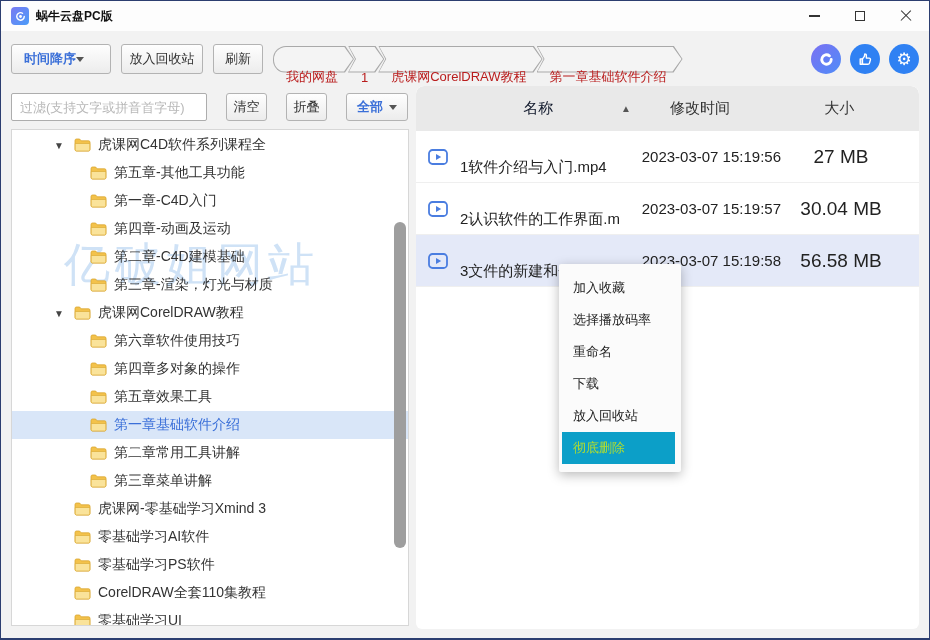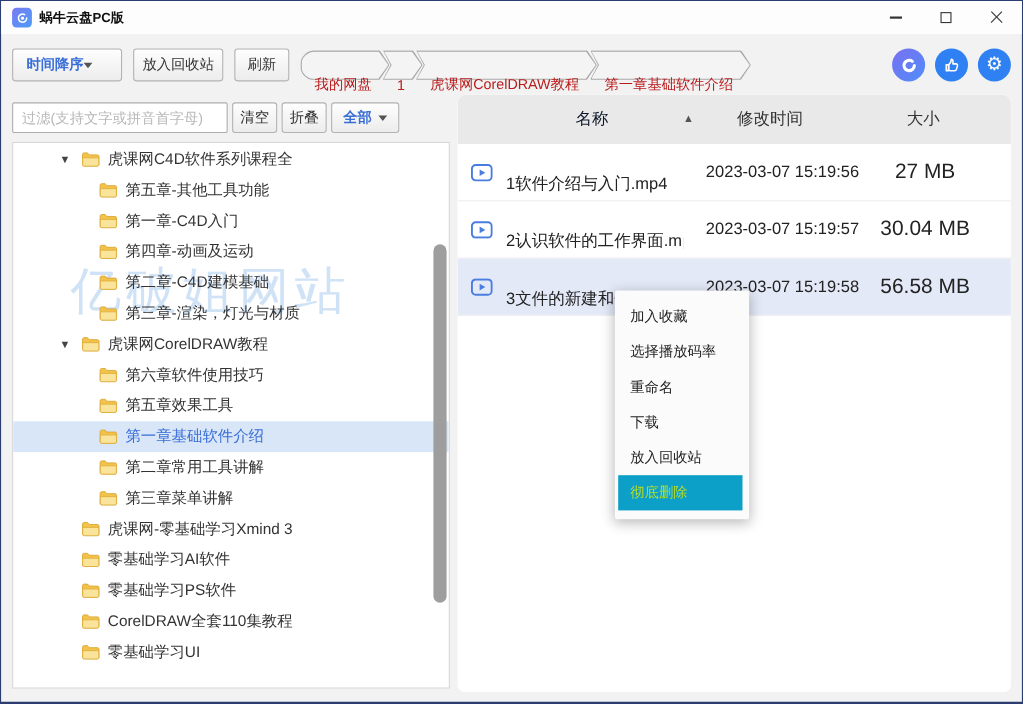--- a/index.html
+++ b/index.html
@@ -40,21 +40,21 @@
   .tool-icons { margin-left:auto; display:flex; gap:9px; }
   .circle-icon { width:30px; height:30px; border-radius:50%; background:#2f81f3; display:flex; align-items:center; justify-content:center; }
   .circle-sync { background:linear-gradient(135deg,#7b70f2,#4f8df8); }
   .gear-glyph { color:#fff; font-size:17px; line-height:1; font-family:"DejaVu Sans",sans-serif; }
 
   
   .main { display:flex; align-items:flex-start; padding:0 10px; gap:7px; }
 
   
   .leftcol { width:398px; }
-  .filter-row { display:flex; gap:4px; margin-top:6px; align-items:center; }
+  .filter-row { display:flex; gap:19px; margin-top:6px; align-items:center; }
   .filter-input { width:196px; height:28px; border:1px solid #adadad; border-radius:2px; background:#fff;
                   font-size:13px; padding:0 8px; color:#333; font-family:inherit; }
   .filter-input::placeholder { color:#b8b8b8; }
   .btn-sm { width:41px; height:28px; font-size:13px; }
   .btn-all { width:62px; height:28px; color:var(--accent); font-weight:bold; justify-content:space-between; padding:0 10px; }
   .tree-panel { position:relative; margin-top:8px; height:497px; background:#fff; border:1px solid #d7d7d7; overflow:hidden; }
   .watermark { position:absolute; left:52px; top:104px; font-size:46px; letter-spacing:5px; color:var(--wm); white-space:nowrap; z-index:0; }
   .tree-items { position:relative; z-index:1; padding-top:1px; }
   .tree-item { height:28px; display:flex; align-items:center; font-size:14px; color:#333; cursor:default; position:relative; }
   .tree-item .tw { position:absolute; left:42px; font-size:10px; color:#444; }
@@ -246,20 +246,30 @@
     <span class="tree-label">第六章软件使用技巧</span>
   </div>
             <div class="tree-item lvl1">
 
     <span class="folder">
       <svg width="17" height="14" viewBox="0 0 17 14">
         <path d="M1 2.5C1 1.7 1.6 1 2.4 1h3.2l1.5 1.8h7.5c.8 0 1.4.6 1.4 1.4v7.3c0 .8-.6 1.5-1.4 1.5H2.4c-.8 0-1.4-.7-1.4-1.5z" fill="#f3c24b" stroke="#d9a62e" stroke-width="0.8"></path>
         <path d="M1.2 5.5h14.6v6c0 .8-.6 1.5-1.4 1.5H2.6c-.8 0-1.4-.7-1.4-1.5z" fill="#fae39a" stroke="#d9a62e" stroke-width="0.6"></path>
       </svg>
     </span>
+    <span class="tree-label">第四章多对象的操作</span>
+  </div>
+            <div class="tree-item lvl1">
+
+    <span class="folder">
+      <svg width="17" height="14" viewBox="0 0 17 14">
+        <path d="M1 2.5C1 1.7 1.6 1 2.4 1h3.2l1.5 1.8h7.5c.8 0 1.4.6 1.4 1.4v7.3c0 .8-.6 1.5-1.4 1.5H2.4c-.8 0-1.4-.7-1.4-1.5z" fill="#f3c24b" stroke="#d9a62e" stroke-width="0.8"></path>
+        <path d="M1.2 5.5h14.6v6c0 .8-.6 1.5-1.4 1.5H2.6c-.8 0-1.4-.7-1.4-1.5z" fill="#fae39a" stroke="#d9a62e" stroke-width="0.6"></path>
+      </svg>
+    </span>
     <span class="tree-label">第五章效果工具</span>
   </div>
             <div class="tree-item lvl1 selected">
 
     <span class="folder">
       <svg width="17" height="14" viewBox="0 0 17 14">
         <path d="M1 2.5C1 1.7 1.6 1 2.4 1h3.2l1.5 1.8h7.5c.8 0 1.4.6 1.4 1.4v7.3c0 .8-.6 1.5-1.4 1.5H2.4c-.8 0-1.4-.7-1.4-1.5z" fill="#f3c24b" stroke="#d9a62e" stroke-width="0.8"></path>
         <path d="M1.2 5.5h14.6v6c0 .8-.6 1.5-1.4 1.5H2.6c-.8 0-1.4-.7-1.4-1.5z" fill="#fae39a" stroke="#d9a62e" stroke-width="0.6"></path>
       </svg>
     </span>

